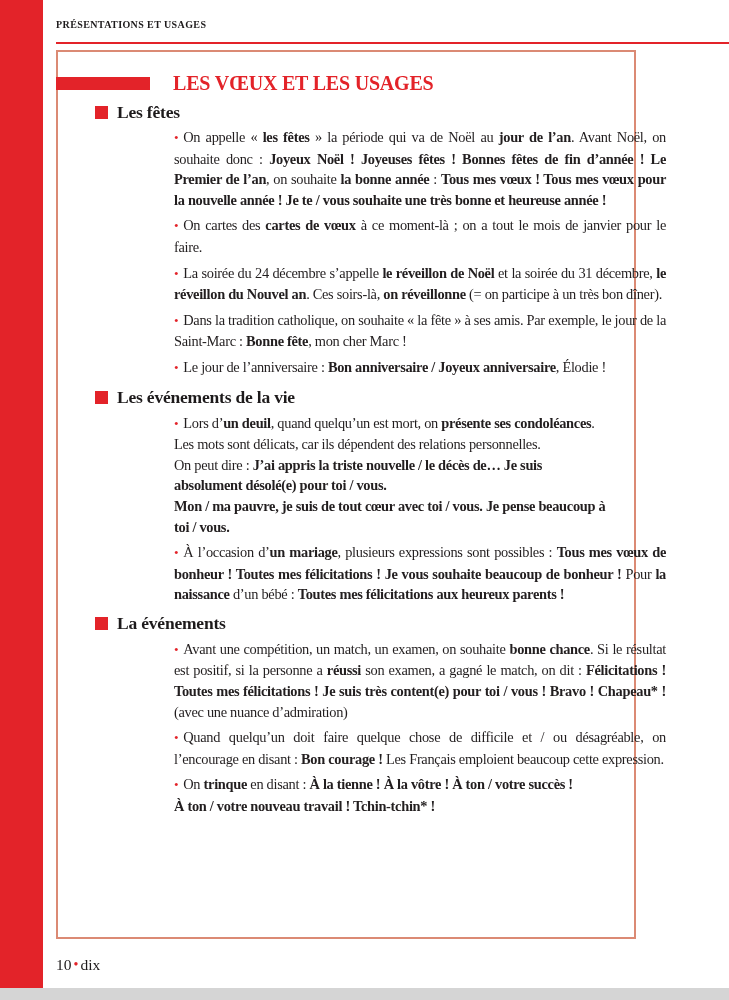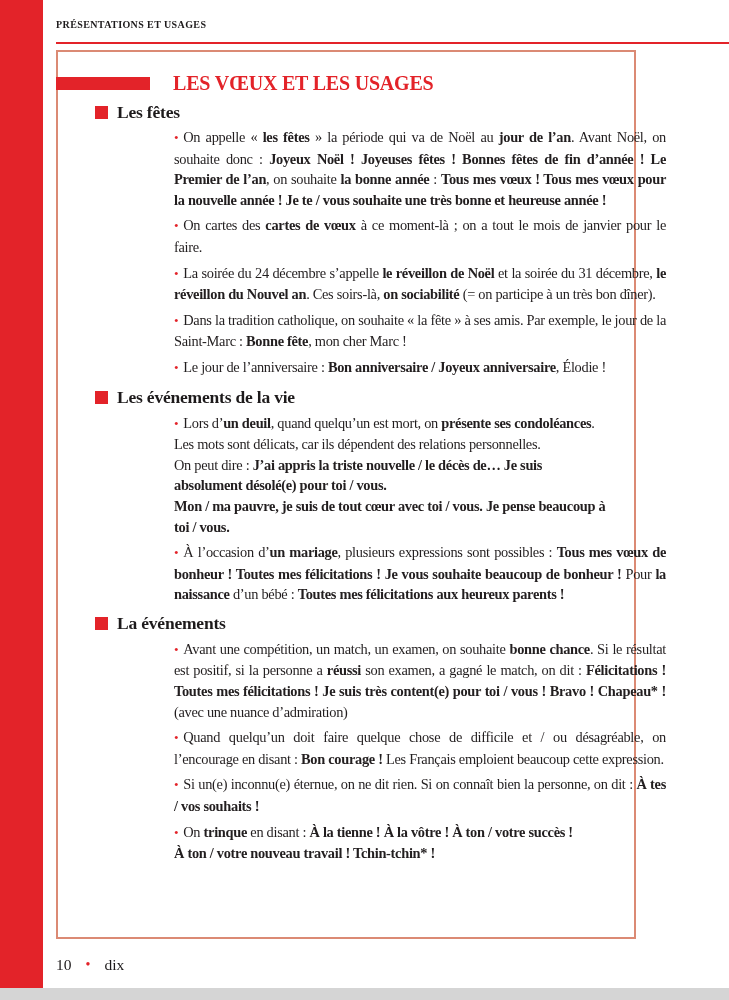--- a/index.html
+++ b/index.html
@@ -99,21 +99,21 @@
     padding-right: 5px;
     font-size: 13px;
   }
   .b { font-weight: bold; }
   .i { }
   .page-footer {
     position: absolute;
     left: 56px; top: 956px;
     display: flex;
     align-items: center;
-    gap: 14px;
+    gap: 2px;
     font-size: 15.5px;
     color: #1d1a1b;
   }
   .footer-dot {
     color: var(--accent-red);
     font-size: 14px;
     line-height: 1;
   }
   .bottom-strip {
     position: absolute;
@@ -136,40 +136,39 @@
       <span class="title-text">LES VŒUX ET LES USAGES</span>
     </div>
     <div id="sections">
         <section class="section">
           <div class="section-heading">
             <span class="heading-square"></span>
             <span class="heading-text">Les fêtes</span>
           </div>
           <p class="para"><span class="bullet">•</span><span>On appelle « </span><span class="b ">les fêtes</span><span> » la période qui va de Noël au </span><span class="b ">jour de l’an</span><span>. Avant Noël, on souhaite donc : </span><span class="b ">Joyeux Noël ! Joyeuses fêtes ! Bonnes fêtes de fin d’année ! Le Premier de l’an</span><span>, on souhaite </span><span class="b ">la bonne année</span><span> : </span><span class="b ">Tous mes vœux ! Tous mes vœux pour la nouvelle année ! Je te / vous souhaite une très bonne et heureuse année !</span></p>
           <p class="para"><span class="bullet">•</span><span>On cartes des </span><span class="b ">cartes de vœux</span><span> à ce moment-là ; on a tout le mois de janvier pour le faire.</span></p>
-          <p class="para"><span class="bullet">•</span><span>La soirée du 24 décembre s’appelle </span><span class="b ">le réveillon de Noël</span><span> et la soirée du 31 décembre, </span><span class="b ">le réveillon du Nouvel an</span><span>. Ces soirs-là, </span><span class="b ">on sociabilité</span><span> (= </span><span class="i">on participe à un très bon dîner</span><span>).</span></p>
+          <p class="para"><span class="bullet">•</span><span>La soirée du 24 décembre s’appelle </span><span class="b ">le réveillon de Noël</span><span> et la soirée du 31 décembre, </span><span class="b ">le réveillon du Nouvel an</span><span>. Ces soirs-là, </span><span class="b ">on réveillonne</span><span> (= </span><span class="i">on participe à un très bon dîner</span><span>).</span></p>
           <p class="para"><span class="bullet">•</span><span>Dans la tradition catholique, on souhaite « la fête » à ses amis. Par exemple, le jour de la Saint-Marc : </span><span class="b ">Bonne fête</span><span>, mon cher Marc !</span></p>
           <p class="para"><span class="bullet">•</span><span>Le jour de l’anniversaire : </span><span class="b ">Bon anniversaire / Joyeux anniversaire</span><span>, Élodie !</span></p>
         </section>
         <section class="section">
           <div class="section-heading">
             <span class="heading-square"></span>
             <span class="heading-text">Les événements de la vie</span>
           </div>
           <p class="para"><span class="bullet">•</span><span>Lors d’</span><span class="b ">un deuil</span><span>, quand quelqu’un est mort, on </span><span class="b ">présente ses condoléances</span><span>.</span><br><span>Les mots sont délicats, car ils dépendent des relations personnelles.</span><br><span>On peut dire : </span><span class="b ">J’ai appris la triste nouvelle / le décès de… Je suis</span><br><span class="b ">absolument désolé(e) pour toi / vous.</span><br><span class="b ">Mon / ma pauvre, je suis de tout cœur avec toi / vous. Je pense beaucoup à</span><br><span class="b ">toi / vous.</span></p>
           <p class="para"><span class="bullet">•</span><span>À l’occasion d’</span><span class="b ">un mariage</span><span>, plusieurs expressions sont possibles : </span><span class="b ">Tous mes vœux de bonheur ! Toutes mes félicitations ! Je vous souhaite beaucoup de bonheur !</span><span> Pour </span><span class="b ">la naissance</span><span> d’un bébé : </span><span class="b ">Toutes mes félicitations aux heureux parents !</span></p>
         </section>
         <section class="section">
           <div class="section-heading">
             <span class="heading-square"></span>
             <span class="heading-text">La événements</span>
           </div>
           <p class="para"><span class="bullet">•</span><span>Avant une compétition, un match, un examen, on souhaite </span><span class="b ">bonne chance</span><span>. Si le résultat est positif, si la personne a </span><span class="b ">réussi</span><span> son examen, a gagné le match, on dit : </span><span class="b ">Félicitations ! Toutes mes félicitations ! Je suis très content(e) pour toi / vous ! Bravo ! Chapeau* ! </span><span class="i">(avec une nuance d’admiration)</span></p>
           <p class="para"><span class="bullet">•</span><span>Quand quelqu’un doit faire quelque chose de difficile et / ou désagréable, on l’encourage en disant : </span><span class="b ">Bon courage !</span><span> Les Français emploient beaucoup cette expression.</span></p>
-          <p class="para"><span class="bullet">•</span><span>Si un(e) inconnu(e) éternue, on ne dit rien. Si on connaît bien la personne, on dit : </span><span class="b ">À tes / vos souhaits !</span></p>
           <p class="para"><span class="bullet">•</span><span>On </span><span class="b ">trinque</span><span> en disant : </span><span class="b ">À la tienne ! À la vôtre ! À ton / votre succès !</span><br><span class="b ">À ton / votre nouveau travail ! Tchin-tchin* !</span></p>
         </section>
       </div>
   </div>
 
   <div class="page-footer">
     <span>10</span>
     <span class="footer-dot">•</span>
     <span>dix</span>
   </div>

